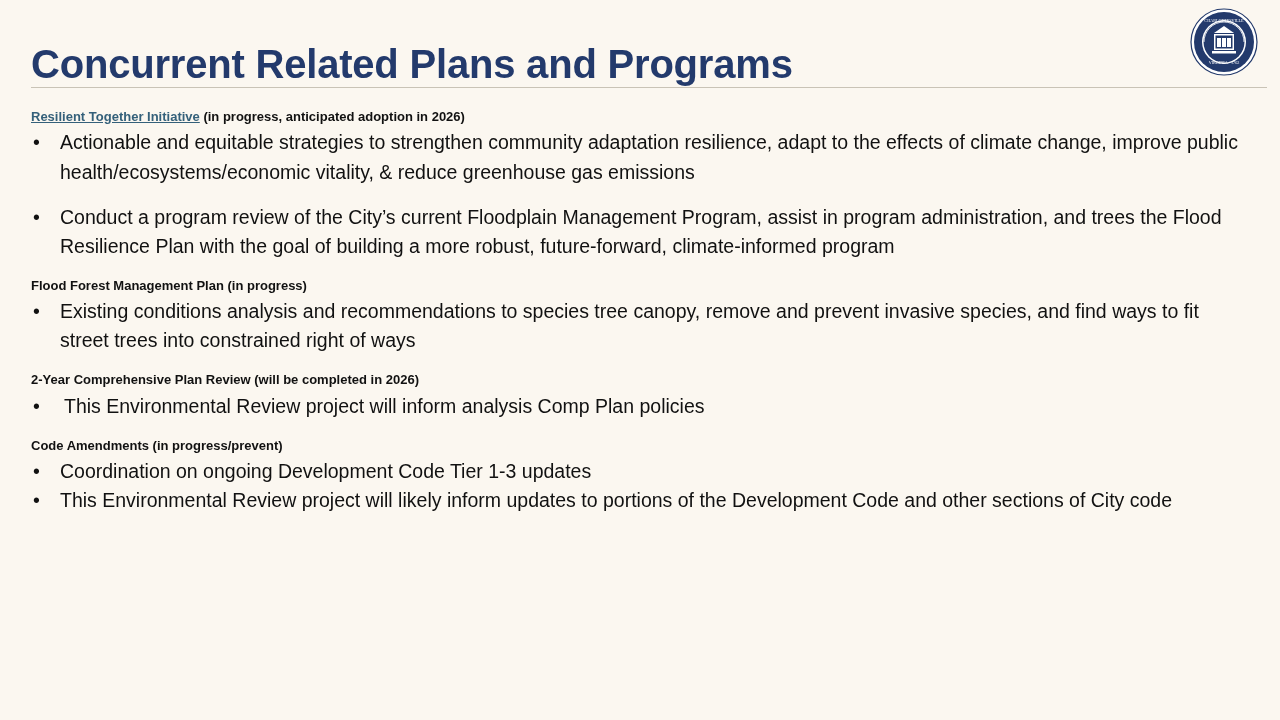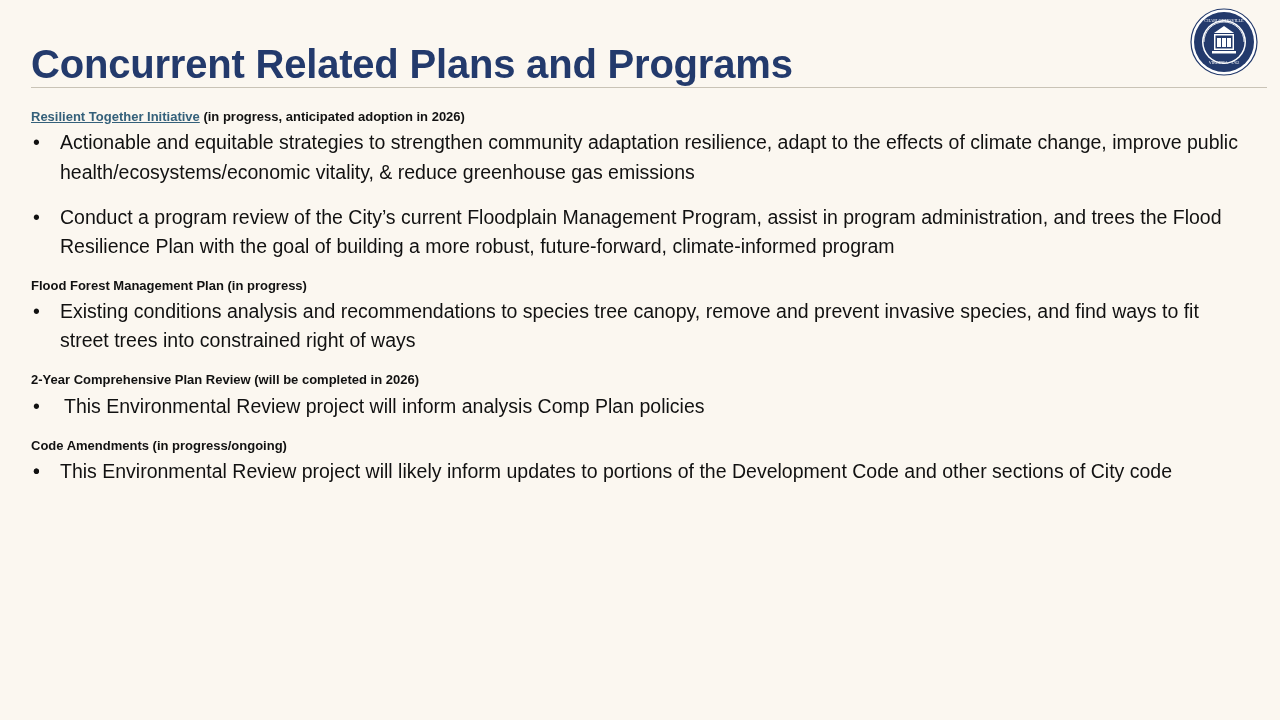--- a/index.html
+++ b/index.html
@@ -156,24 +156,25 @@
       <div class="heading">2-Year Comprehensive Plan Review (will be completed in 2026)</div>
       <ul class="bullets">
         <li class="bullet bullet-indent">
           <span class="dot">•</span>
           <span> This Environmental Review project will inform analysis Comp Plan policies</span>
         </li>
       </ul>
     </div>
 
     <div class="block">
-      <div class="heading">Code Amendments (in progress/ongoing)</div>
+      <div class="heading">Code Amendments (in progress/prevent)</div>
       <ul class="bullets">
         <li class="bullet">
           <span class="dot">•</span>
+          <span>Coordination on ongoing Development Code Tier 1-3 updates</span>
         </li>
         <li class="bullet">
           <span class="dot">•</span>
           <span>This Environmental Review project will likely inform updates to portions of the Development Code and other sections of City code</span>
         </li>
       </ul>
     </div>
 
   </div>
 </div>

